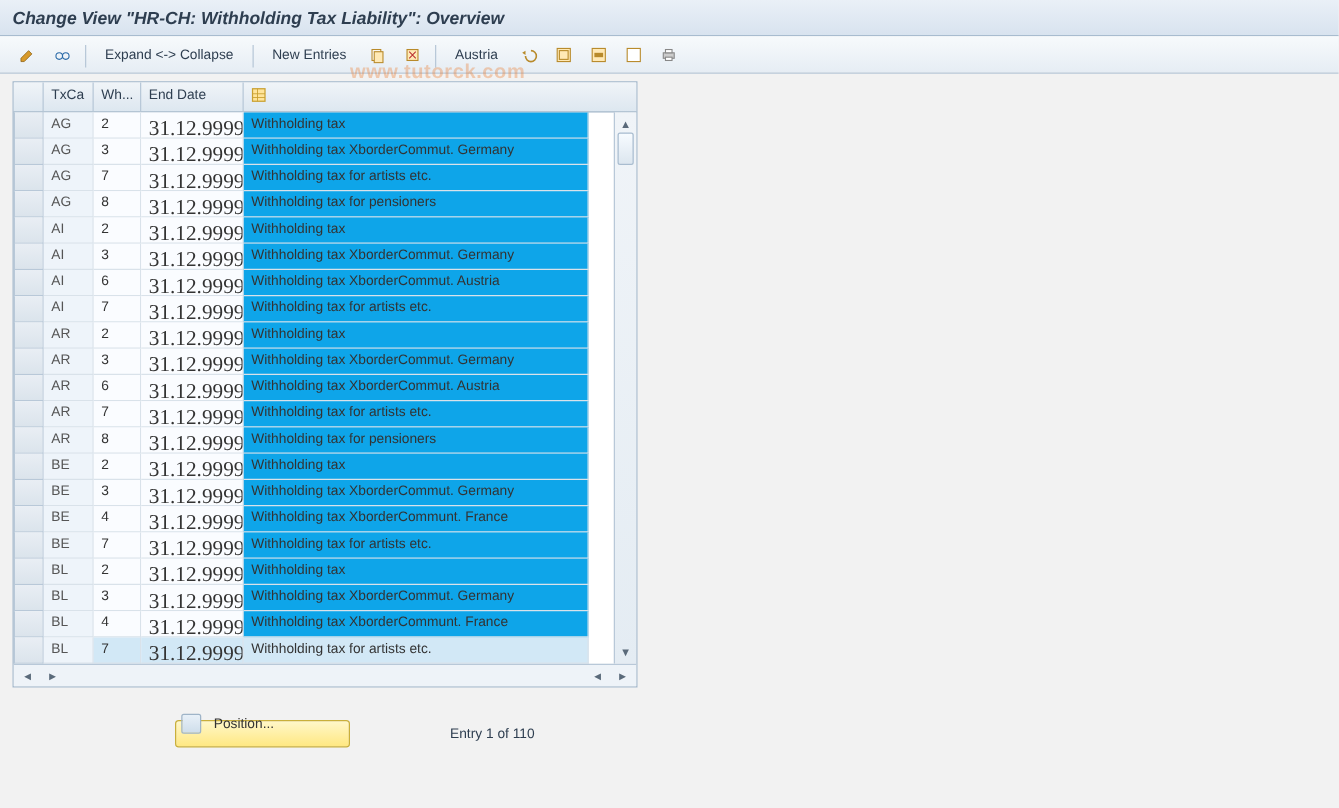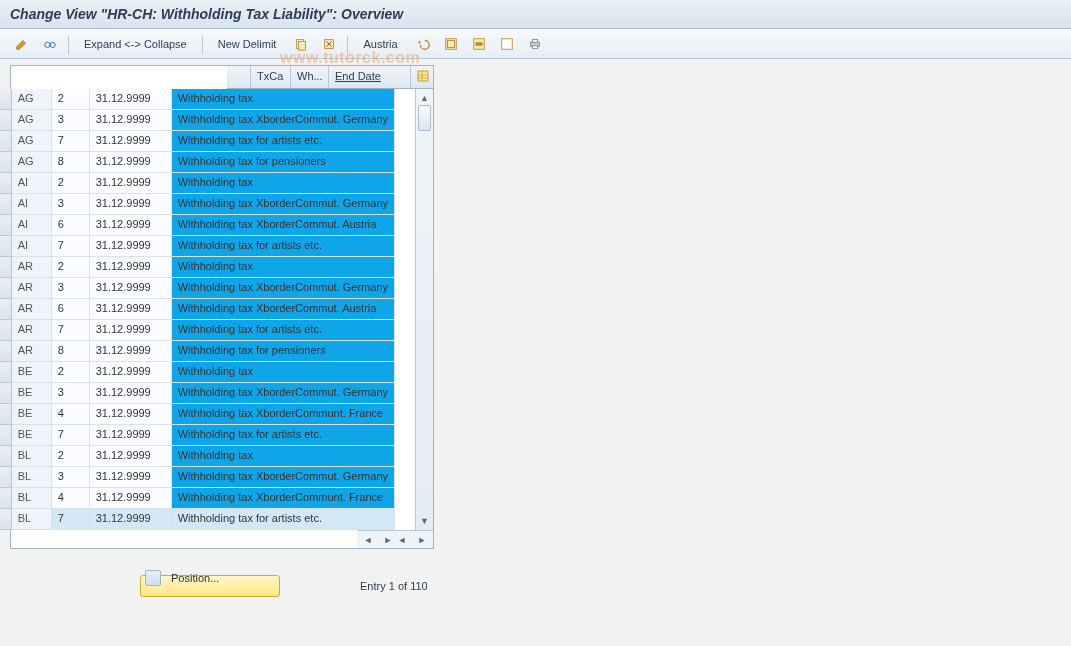--- a/index.html
+++ b/index.html
@@ -53,44 +53,43 @@
       font-size:16px; font-weight:bold;
       color: rgba(236,122,45,0.35);
       pointer-events:none;
       letter-spacing:0.5px;
       margin-top:16px;
     }
 
     .content { padding: 6px 10px; }
 
     .grid-wrap {
-      width: 424px;
+      width: 500px;
       border: 1px solid #9fb4c8;
       background: #fff;
       display:flex;
       flex-direction:column;
-      align-items:flex-end;
     }
     .grid-header {
       display:flex;
       background: linear-gradient(#f0f4f8,#dde7f0);
       border-bottom:1px solid #9fb4c8;
     }
     .gh-cell {
       border-right:1px solid #b8c8d8;
       padding:4px 6px;
       font-size:11px;
       color:#2e3e50;
       white-space:nowrap;
       overflow:hidden;
     }
     .gh-sel { width:24px; }
     .gh-txca { width:40px; }
     .gh-wh { width:38px; }
-    .gh-end { width:82px;text-decoration:underline; }
+    .gh-end { width:82px; }
     .gh-name { flex:1 1 auto; }
     .gh-cfg { width:22px; border-right:none; text-align:center; }
 
     .grid-body {
       display:flex;
       gap:20px;
     }
     .rows {
       flex:1 1 auto;
     }
@@ -109,21 +108,21 @@
     }
     .cell.selcell {
       width:24px;
       background: linear-gradient(#e9eef4,#dbe4ec);
       border:1px solid #b8c8d8;
       border-top:none;
       padding:0;
     }
     .cell.txca { width:40px; background:#eef4fa; color:#555; }
     .cell.wh   { width:38px; background:#fafcff; }
-    .cell.end  { width:82px; font-family: Liberation Sans, sans-serif; font-size:11px; color:#333; background:#fafcff; }
+    .cell.end  { width:82px; font-family: Liberation Serif, serif; font-size:17px; color:#333; background:#fafcff; }
     .cell.name { flex:1 1 auto; background:#0ea5e9; }
     .row.selected .cell.wh,
     .row.selected .cell.end,
     .row.selected .cell.name { background:#d2e8f6; }
 
     .vscroll {
       width:18px;
       border-left:1px solid #b8c8d8;
       background: linear-gradient(#f0f4f8,#e4ecf3);
       display:flex;
@@ -210,21 +209,21 @@
   <div class="tbtn" title="Other view">
     <svg class="ticon" viewBox="0 0 16 16">
         <circle cx="5" cy="9" r="3" fill="none" stroke="#2a6aa8" stroke-width="1"></circle>
         <circle cx="11" cy="9" r="3" fill="none" stroke="#2a6aa8" stroke-width="1"></circle>
         <path d="M8 9h0" stroke="#2a6aa8"></path>
       </svg>
   </div>
   <div class="toolbar-sep"></div>
   <div class="tbtn txt">Expand &lt;-&gt; Collapse</div>
   <div class="toolbar-sep"></div>
-  <div class="tbtn txt">New Delimit</div>
+  <div class="tbtn txt">New Entries</div>
   <div class="tbtn" title="Copy">
     <svg class="ticon" viewBox="0 0 16 16">
         <rect x="3" y="3" width="8" height="10" fill="#fff" stroke="#b88a2a"></rect>
         <rect x="5" y="5" width="8" height="10" fill="#ffe9b5" stroke="#b88a2a"></rect>
       </svg>
   </div>
   <div class="tbtn" title="Delete">
     <svg class="ticon" viewBox="0 0 16 16">
         <rect x="3" y="3" width="10" height="10" fill="#ffe9b5" stroke="#b88a2a"></rect>
         <path d="M5 5l6 6M11 5l-6 6" stroke="#b33" stroke-width="1"></path>

